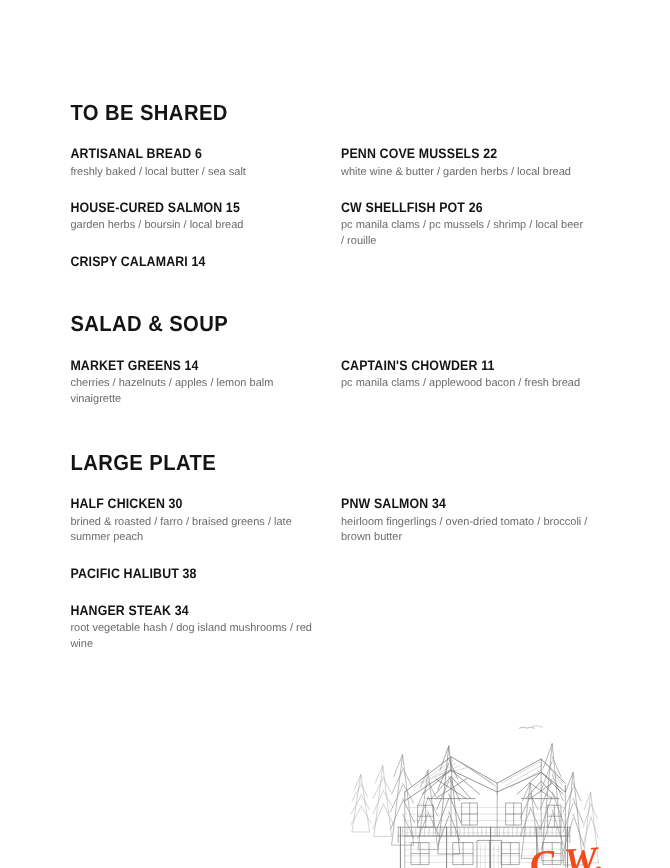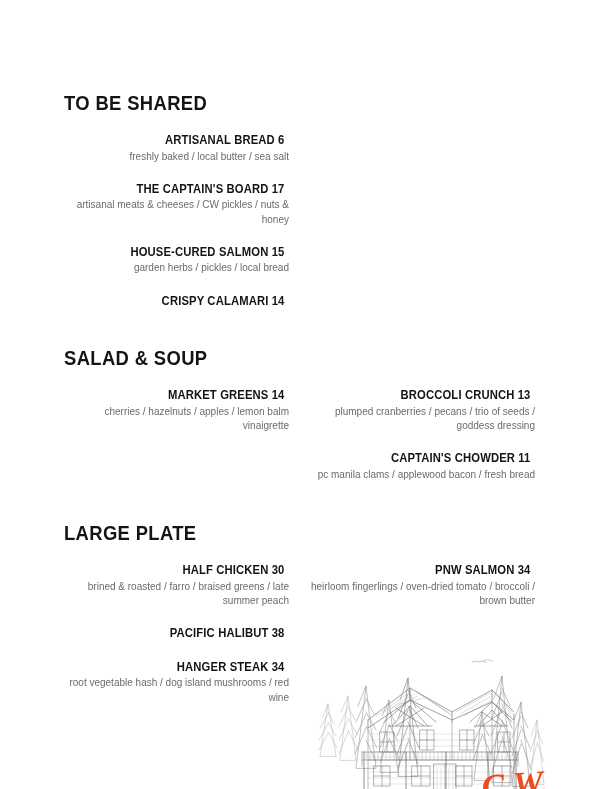--- a/index.html
+++ b/index.html
@@ -49,21 +49,20 @@
     width: 245px;
     flex: 0 0 245px;
   }
   .col-right {
     width: 245px;
     flex: 0 0 245px;
     margin-left: 1px;
   }
   .item {
     margin-bottom: 18px;
-    text-align: right;
   }
   .item:last-child {
     margin-bottom: 0;
   }
   .item-name {
     font-family: "Liberation Sans Narrow", "Liberation Sans", sans-serif;
     font-weight: bold;
     font-size: 12.5px;
     letter-spacing: 0.15px;
     color: #141414;
@@ -118,56 +117,61 @@
   <div class="section section-sep-1">
     <div class="section-heading">TO BE SHARED</div>
     <div class="cols">
       <div class="col-left">
 
         <div class="item">
           <div class="item-name">ARTISANAL BREAD   6</div>
           <div class="item-desc">freshly baked / local butter / sea salt</div>
         </div>
 
-        <div class="item">
-          <div class="item-name">THE CAPTAIN'S BOARD   17</div>
-          <div class="item-desc">artisanal meats &amp; cheeses / CW pickles / nuts &amp; honey</div>
-        </div>
 
         <div class="item">
           <div class="item-name">HOUSE-CURED SALMON   15</div>
-          <div class="item-desc">garden herbs / pickles / local bread</div>
+          <div class="item-desc">garden herbs / boursin / local bread</div>
         </div>
 
         <div class="item">
           <div class="item-name">CRISPY CALAMARI 14</div>
+        </div>
+
+      </div>
+      <div class="col-right">
+
+        <div class="item">
+          <div class="item-name">PENN COVE MUSSELS   22</div>
+          <div class="item-desc">white wine &amp; butter / garden herbs / local bread</div>
+        </div>
+
+        <div class="item">
+          <div class="item-name">CW SHELLFISH POT   26</div>
+          <div class="item-desc">pc manila clams / pc mussels / shrimp / local beer / rouille</div>
         </div>
 
       </div>
     </div>
   </div>
 
   <div class="section section-sep-2">
     <div class="section-heading">SALAD &amp; SOUP</div>
     <div class="cols">
       <div class="col-left">
 
         <div class="item">
           <div class="item-name">MARKET GREENS   14</div>
           <div class="item-desc">cherries / hazelnuts / apples / lemon balm vinaigrette</div>
         </div>
 
 
       </div>
       <div class="col-right">
 
-        <div class="item">
-          <div class="item-name">BROCCOLI CRUNCH   13</div>
-          <div class="item-desc">plumped cranberries / pecans / trio of seeds / goddess dressing</div>
-        </div>
 
         <div class="item">
           <div class="item-name">CAPTAIN'S CHOWDER   11</div>
           <div class="item-desc">pc manila clams / applewood bacon / fresh bread</div>
         </div>
 
       </div>
     </div>
   </div>
 

